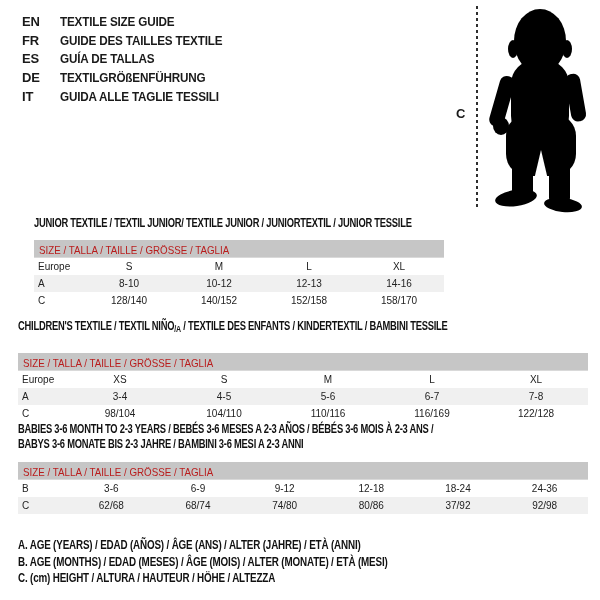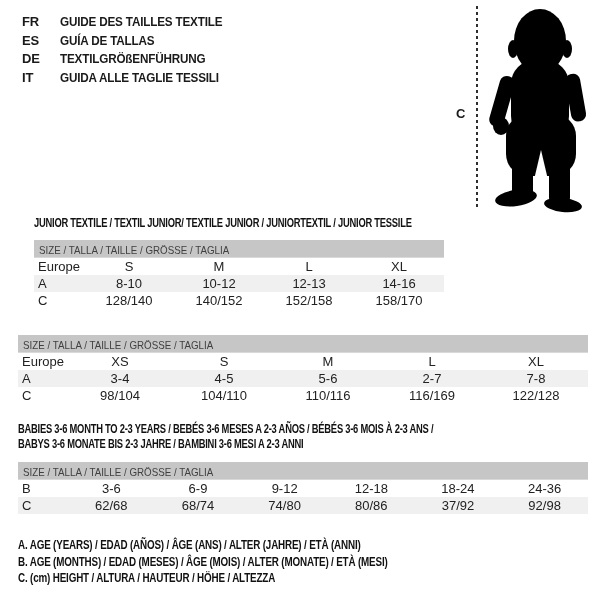--- a/index.html
+++ b/index.html
@@ -24,45 +24,49 @@
 
   
   .section { position:absolute; left:18px; }
   #sec0 { top:216px; width:410px;margin-left:16px; }
   #sec1 { top:319px; width:570px; }
   #sec2 { top:422px; width:570px; }
   .t-title { font-weight:bold; font-size:12px; letter-spacing:-0.3px; color:#111; }
   .title-line { transform:scaleX(.78); transform-origin:left center;
     white-space:nowrap; line-height:14.5px; }
   .title-sub { font-size:9px; vertical-align:-2px; }
-  .size-band { background:#c6c6c6; color:#404040; height:17px; line-height:17px;
+  .size-band { background:#c6c6c6; color:#b91c1c; height:17px; line-height:17px;
     border-bottom:1px solid #d9d9d9; }
   #sec0 .size-band { margin-top:9px; }
   #sec1 .size-band { margin-top:16px; }
   #sec2 .size-band { margin-top:11px; }
   .size-band span { display:inline-block; font-size:11.5px; padding-left:6px;
     white-space:nowrap; transform:scaleX(.85); transform-origin:left center; }
   table.size-table { width:100%; border-collapse:collapse; table-layout:fixed;
-    font-size:13px; color:#222; }
+    font-size:10px; color:#222; }
   table.size-table td { height:17px; padding:0; text-align:center; }
   table.size-table td.lbl { width:46px; text-align:left; padding-left:4px; }
   table.size-table tr:nth-child(even) { background:#f0f0f0; }
 
   
   .notes { position:absolute; left:18px; top:537px; }
   .note { font-weight:bold; font-size:12px; line-height:16.5px; letter-spacing:-0.2px;
     white-space:nowrap; transform:scaleX(.82); transform-origin:left center; color:#111; }
 </style>
 </head>
 <body>
 
 <div class="page">
 
   <div class="lang-block">
     <div class="lang-row">
+      <span class="lang-code">EN</span>
+      <span class="lang-title">TEXTILE SIZE GUIDE</span>
+    </div>
+    <div class="lang-row">
       <span class="lang-code">FR</span>
       <span class="lang-title">GUIDE DES TAILLES TEXTILE</span>
     </div>
     <div class="lang-row">
       <span class="lang-code">ES</span>
       <span class="lang-title">GUÍA DE TALLAS</span>
     </div>
     <div class="lang-row">
       <span class="lang-code">DE</span>
       <span class="lang-title">TEXTILGRÖßENFÜHRUNG</span>
@@ -133,39 +137,42 @@
             <td>128/140</td>
             <td>140/152</td>
             <td>152/158</td>
             <td>158/170</td>
           </tr>
         </tbody>
       </table>
   </div>
 
   <div class="section" id="sec1">
+    <div class="t-title">
+        <div class="title-line"><span>CHILDREN'S TEXTILE / TEXTIL NIÑO</span><span class="title-sub">/A</span><span> / TEXTILE DES ENFANTS / KINDERTEXTIL / BAMBINI TESSILE</span></div>
+      </div>
     <div class="size-band">
       <span>SIZE / TALLA / TAILLE / GRÖSSE / TAGLIA</span>
     </div>
     <table class="size-table">
         <tbody>
           <tr>
             <td class="lbl">Europe</td>
             <td>XS</td>
             <td>S</td>
             <td>M</td>
             <td>L</td>
             <td>XL</td>
           </tr>
           <tr>
             <td class="lbl">A</td>
             <td>3-4</td>
             <td>4-5</td>
             <td>5-6</td>
-            <td>2-7</td>
+            <td>6-7</td>
             <td>7-8</td>
           </tr>
           <tr>
             <td class="lbl">C</td>
             <td>98/104</td>
             <td>104/110</td>
             <td>110/116</td>
             <td>116/169</td>
             <td>122/128</td>
           </tr>

